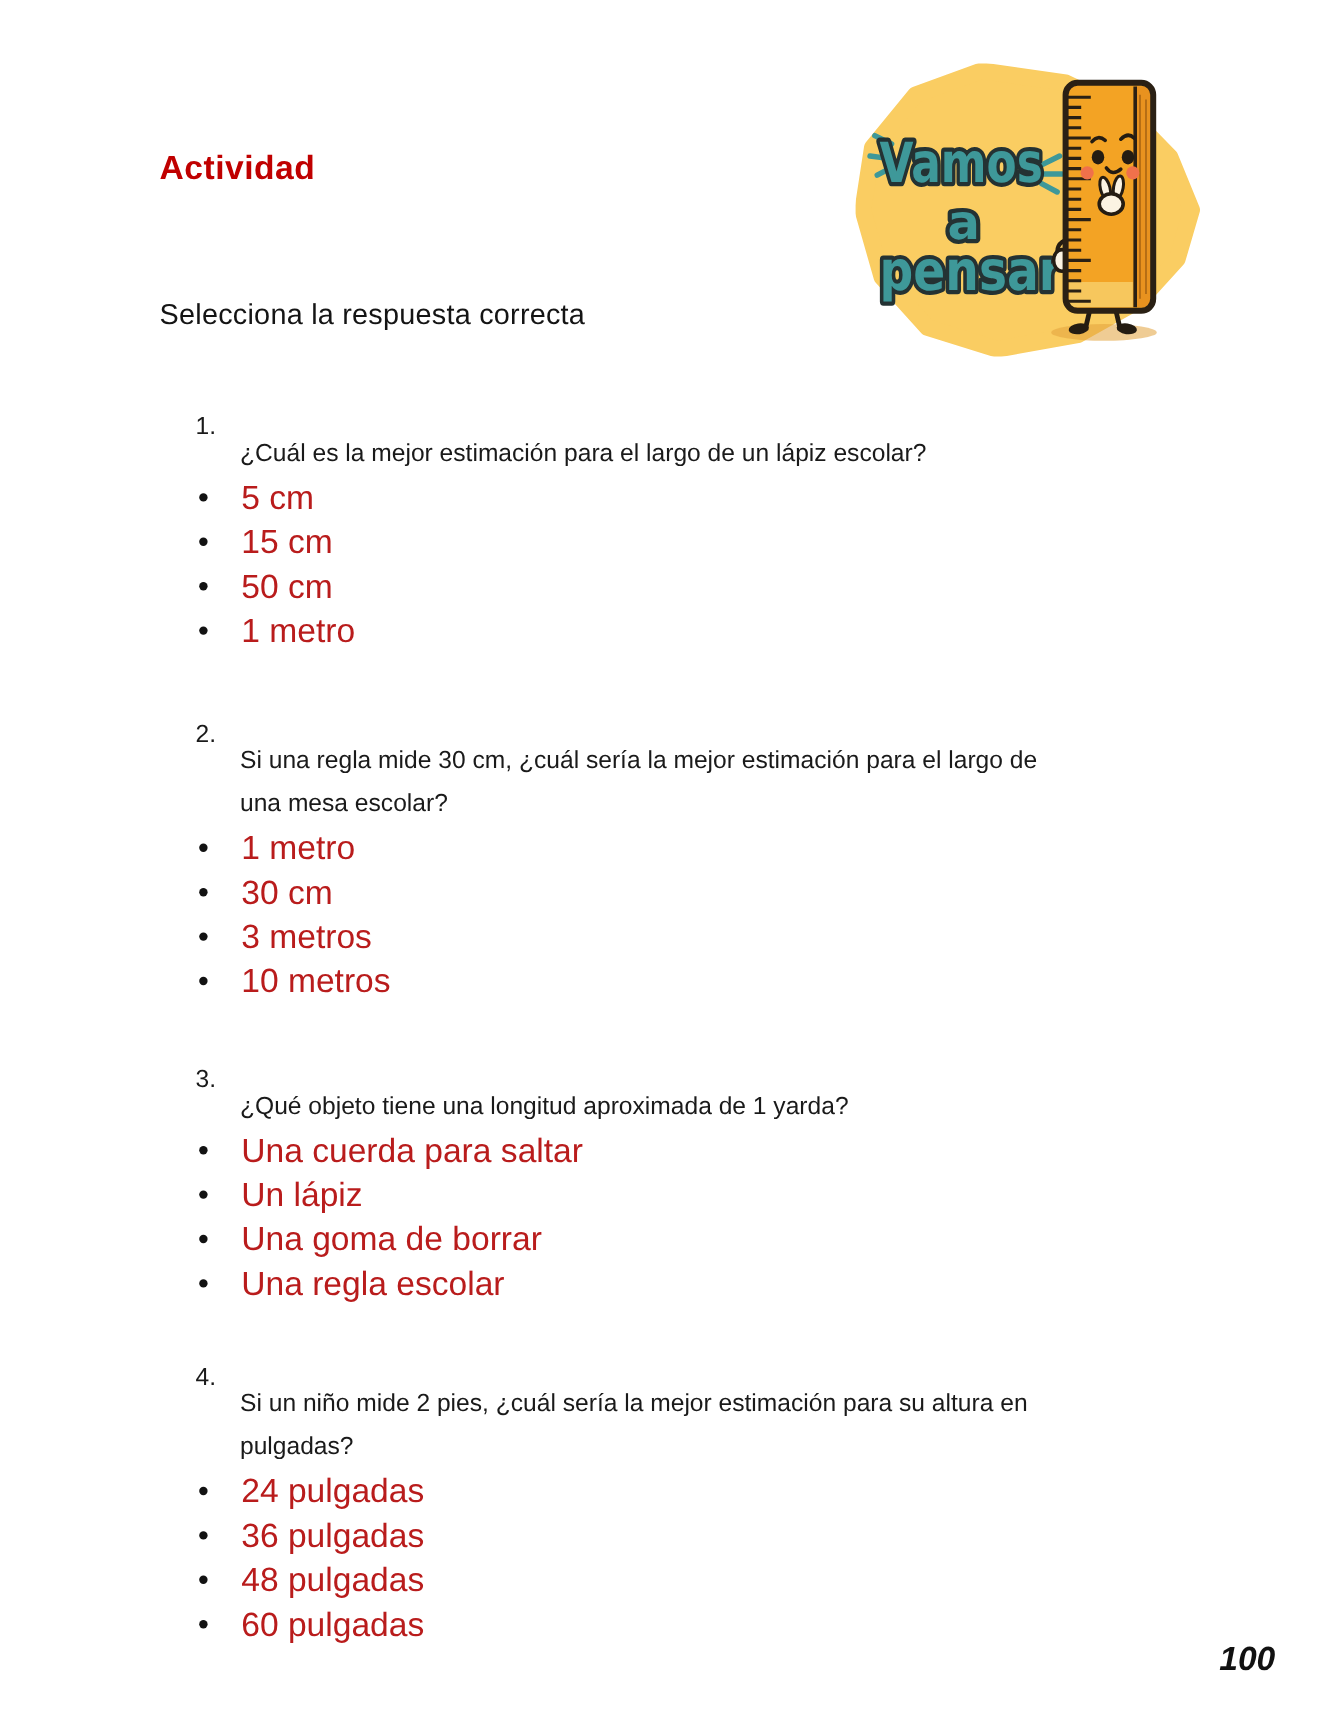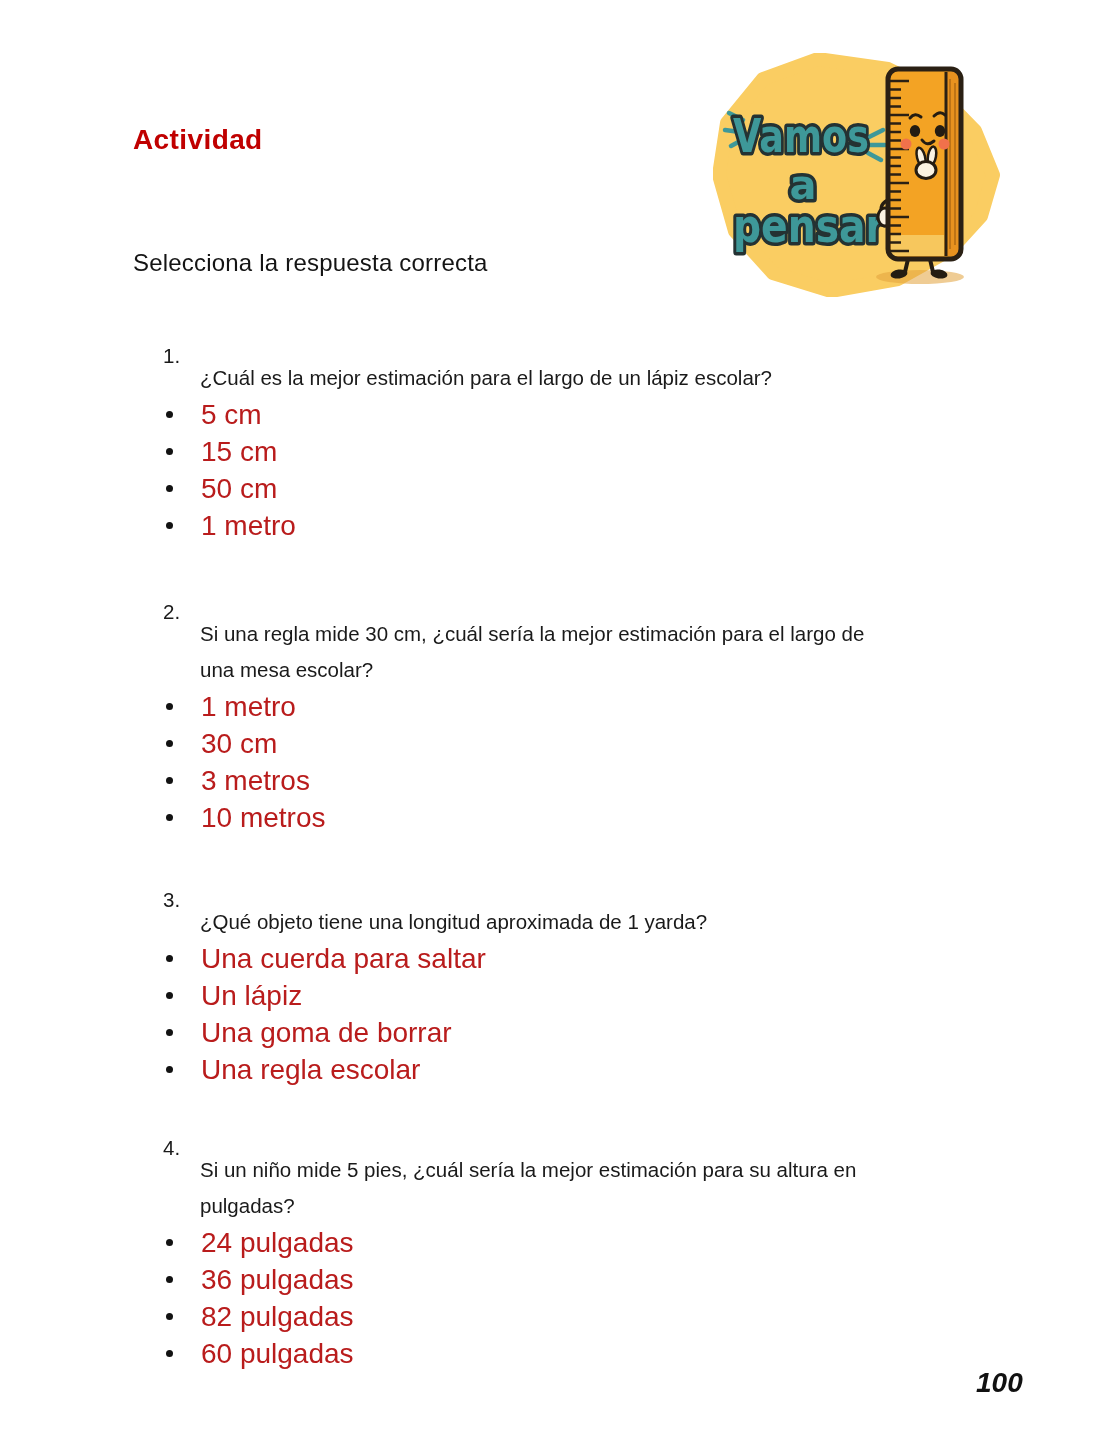--- a/index.html
+++ b/index.html
@@ -29,21 +29,21 @@
   .q-m4{margin-top:42px;}
   .q-line{display:flex;font-size:20.5px;line-height:36px;color:#1a1a1a;}
   .q-num{width:37px;flex:0 0 37px;}
   .q-text{flex:1;margin-top:22px;}
   .option{display:flex;align-items:center;height:37px;font-size:28px;color:#b91c1c;}
   .bullet{
     width:7px;height:7px;border-radius:50%;background:#121212;
     margin-left:3px;margin-right:28px;flex:0 0 7px;
   }
   .page-number{
-    position:absolute;left:976px;top:1367px;
+    position:absolute;left:1016px;top:1367px;
     font-size:28px;font-weight:bold;font-style:italic;color:#111;
   }
 </style>
 </head>
 <body>
 
 <div class="page-title">Actividad</div>
 
 <div class="badge">
   <svg viewBox="0 0 292 244">
@@ -175,35 +175,35 @@
     <div class="option">
       <span class="bullet"></span>
       <span>Una regla escolar</span>
     </div>
   </div>
 
   <div class="question q-m4">
     <div class="q-line">
       <span class="q-num">4.</span>
       <span class="q-text">
-        <span>Si un niño mide 5 pies, ¿cuál sería la mejor estimación para su altura en</span><br>
+        <span>Si un niño mide 2 pies, ¿cuál sería la mejor estimación para su altura en</span><br>
         <span>pulgadas?</span>
       </span>
     </div>
     <div class="option">
       <span class="bullet"></span>
       <span>24 pulgadas</span>
     </div>
     <div class="option">
       <span class="bullet"></span>
       <span>36 pulgadas</span>
     </div>
     <div class="option">
       <span class="bullet"></span>
-      <span>82 pulgadas</span>
+      <span>48 pulgadas</span>
     </div>
     <div class="option">
       <span class="bullet"></span>
       <span>60 pulgadas</span>
     </div>
   </div>
 
 </div>
 
 <div class="page-number">100</div>

